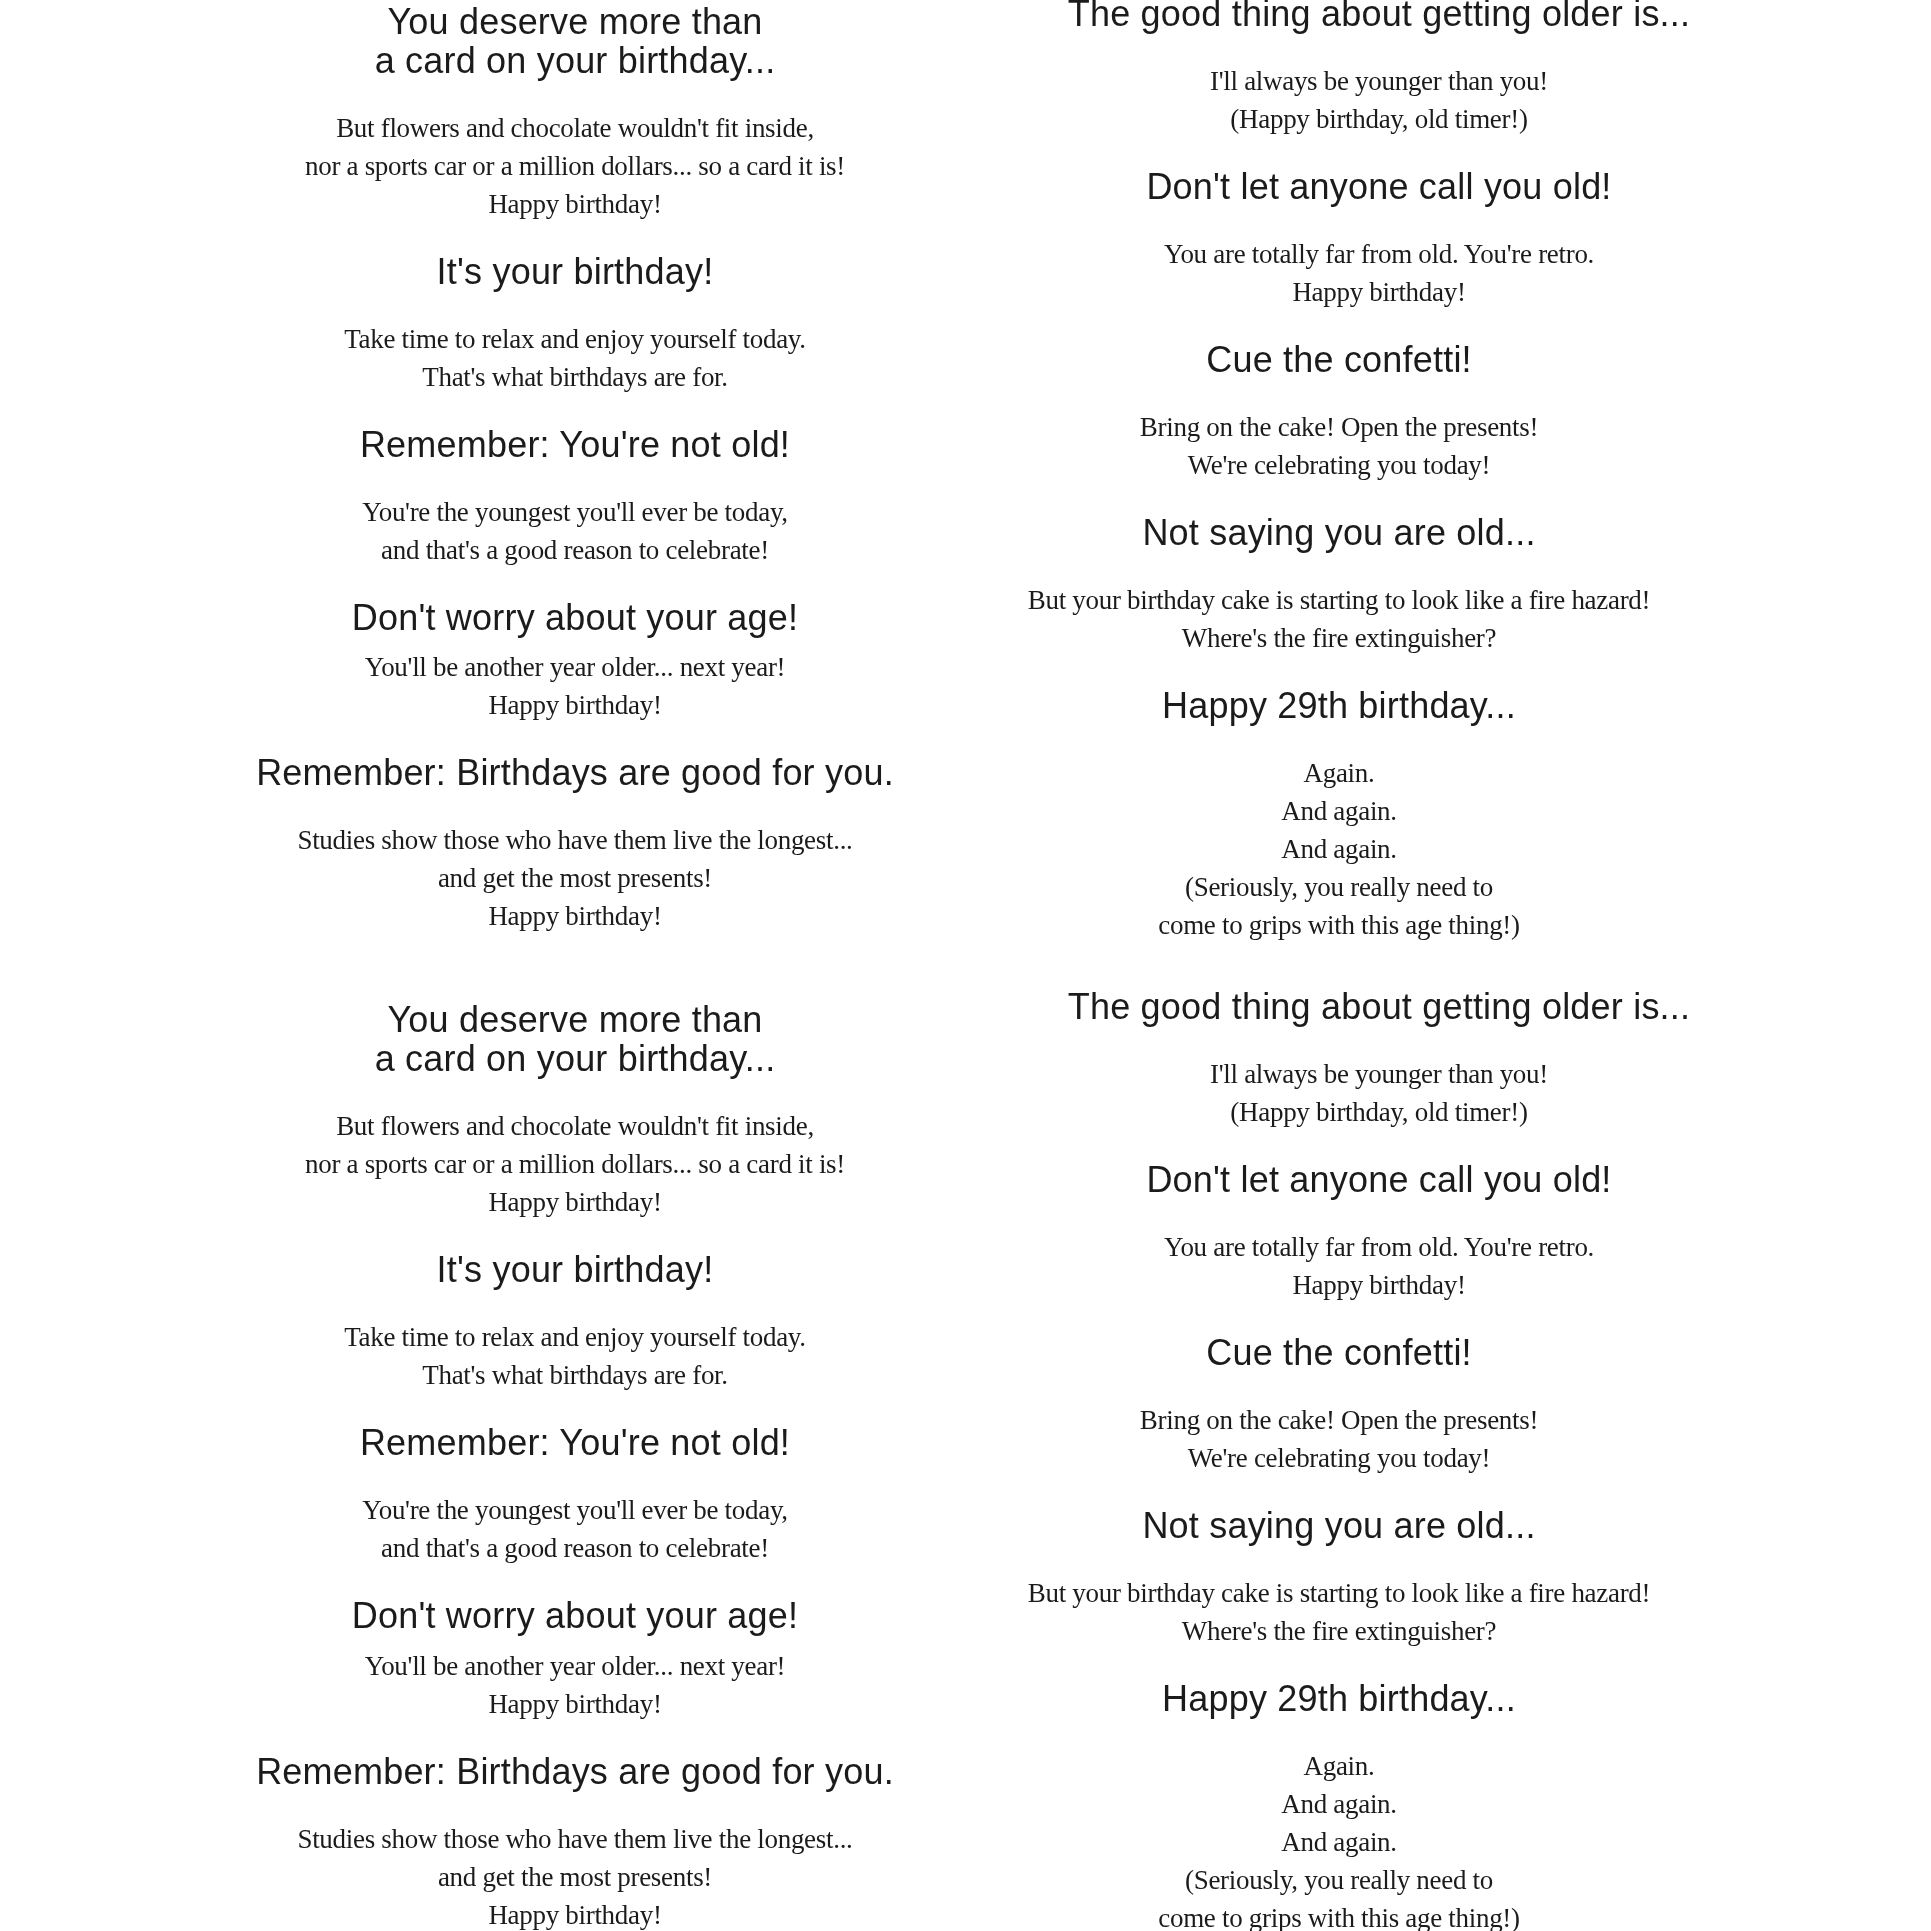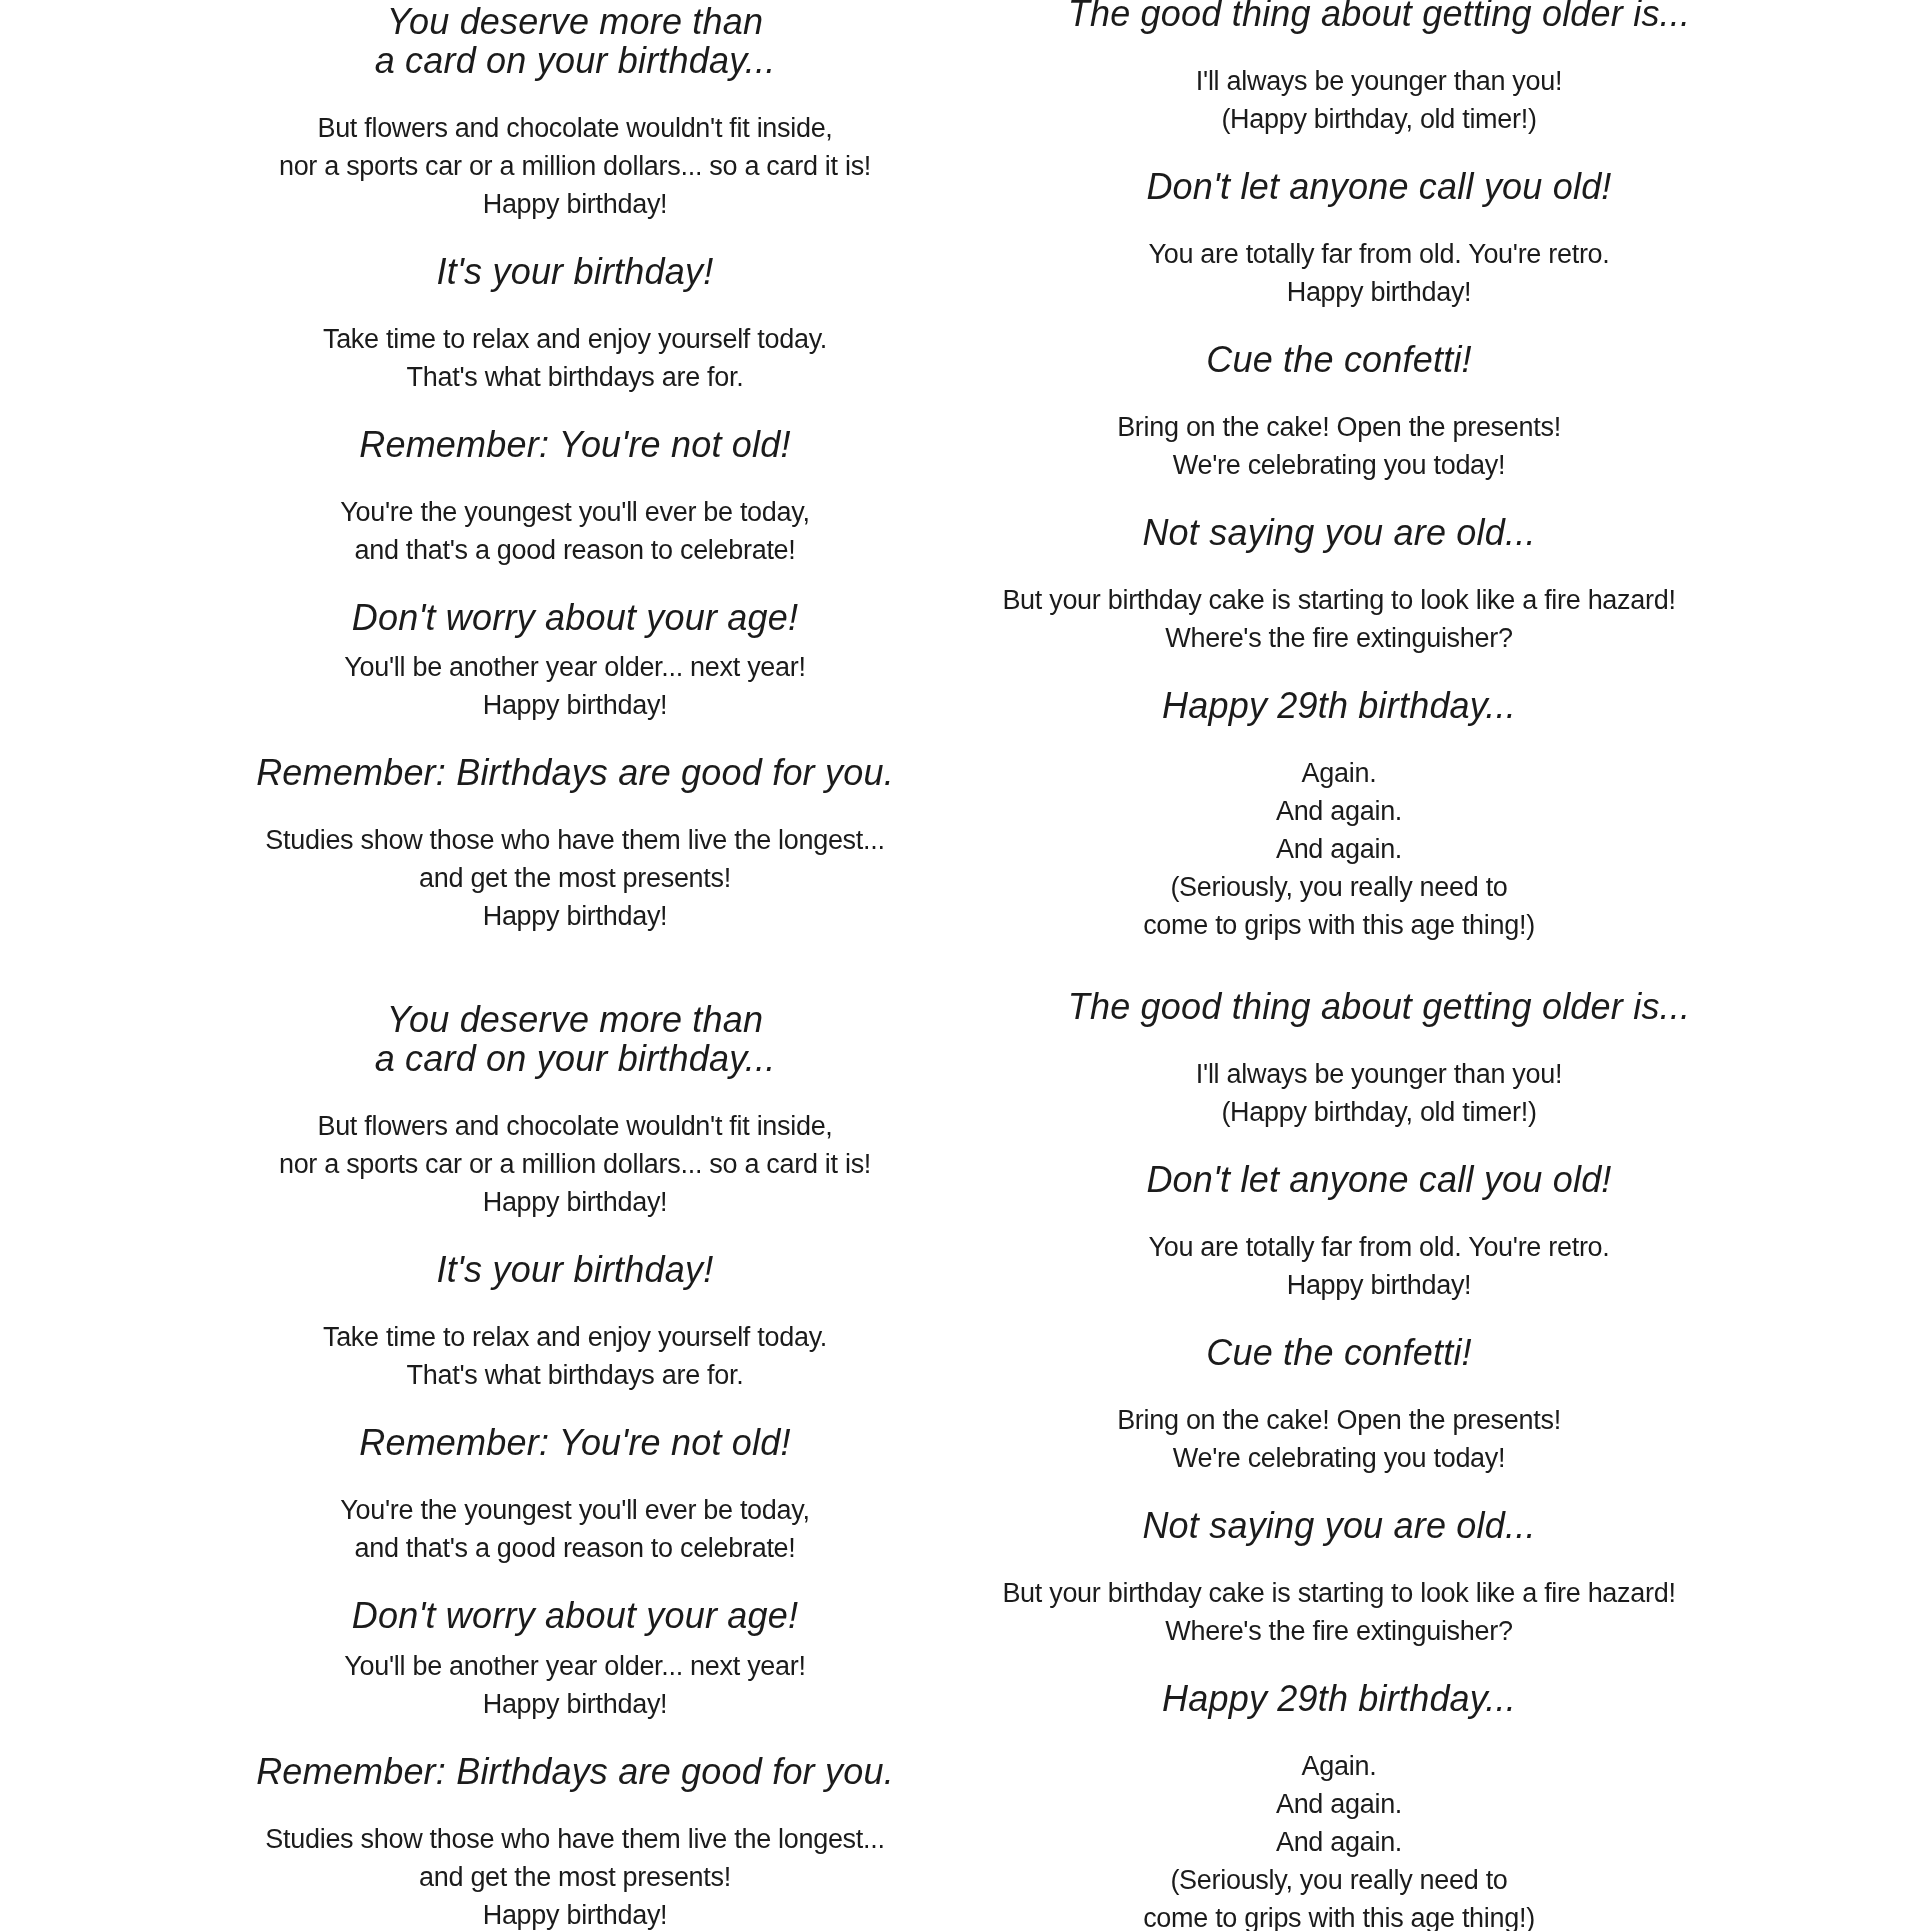--- a/index.html
+++ b/index.html
@@ -25,33 +25,33 @@
     left: 92px;
     padding-top: 1.9px;
   }
   #right-col {
     left: 856px;
     margin-top: -5.8px;
   }
   .section { margin: 0; }
   .section.shifted { position: relative; left: 40px; }
   .section-heading {
-    font-style: italic;
     font-weight: 400;
     font-size: 36px;
     line-height: 39px;
     letter-spacing: 0.2px;
     margin: 0 0 29px 0;
   }
   .section.tight .section-heading { margin-bottom: 11.6px; margin-top: 16px; }
   .section-body {
     font-size: 27px;
     line-height: 38px;
     letter-spacing: -0.3px;
     margin: 0 0 29px 0;
+    font-family: Liberation Serif, serif;
   }
   .heading-line, .body-line { white-space: nowrap; }
   #left-col .set-gap { height: 36px; }
   #right-col .set-gap { height: 13.5px; }
 </style>
 </head>
 <body>
 
 <div id="left-col" class="column">
     <div class="section">

